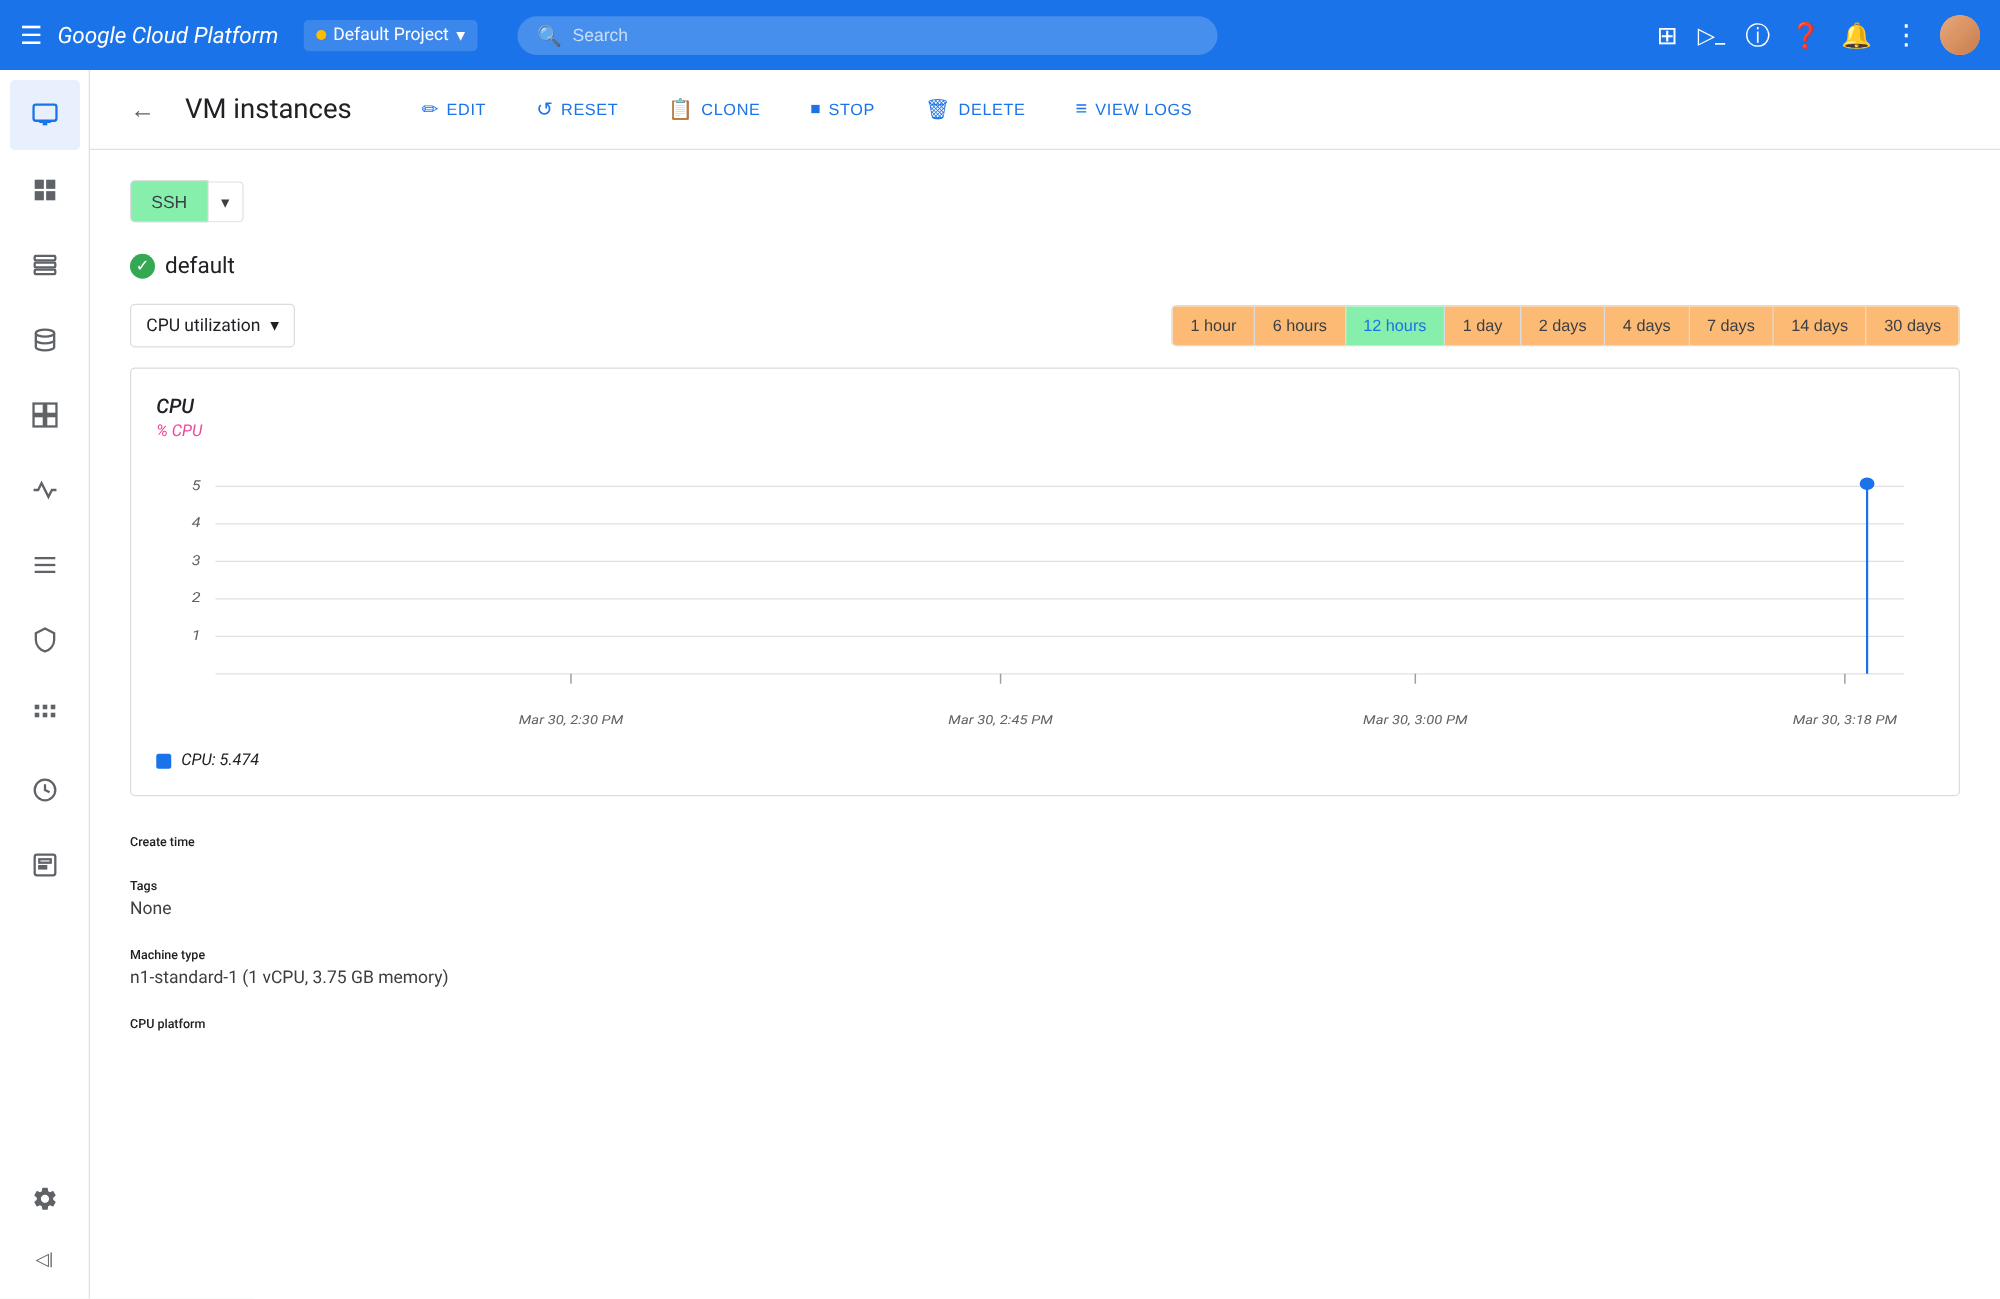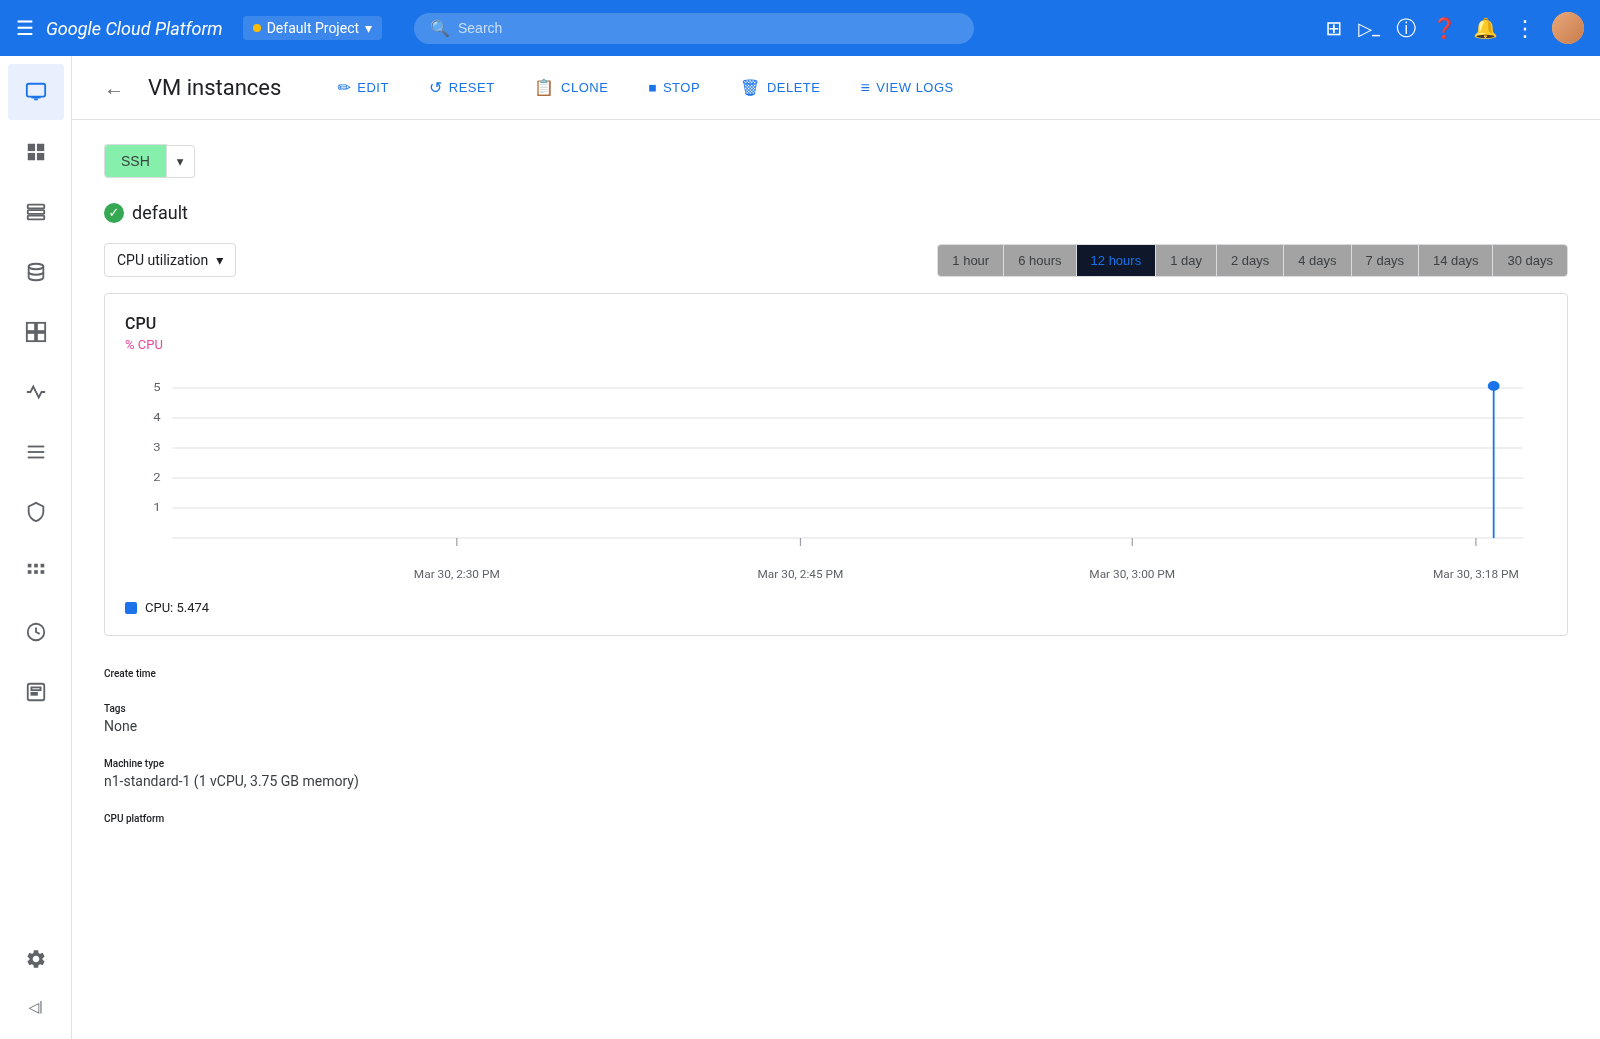--- a/index.html
+++ b/index.html
@@ -226,37 +226,38 @@
       text-align: center;
     }
     .time-range-btns {
       display: flex;
       border: 1px solid #dadce0;
       border-radius: 4px;
       overflow: hidden;
     }
     .time-btn {
       padding: 8px 14px;
-      background: #a3a3a3;
+      background: #fdba74;
       border: none;
       border-right: 1px solid #dadce0;
       cursor: pointer;
       font-size: 13px;
       color: #3c4043;
     }
     .time-btn:last-child { border-right: none; }
-    .time-btn.active { background: #0f172a; color: #1a73e8; font-weight: 500; }
+    .time-btn.active { background: #86efac; color: #1a73e8; font-weight: 500; }
 
     
     .chart-box {
       border: 1px solid #dadce0;
       border-radius: 4px;
       padding: 20px;
       margin-bottom: 32px;
       background: #fff;
+      font-style: italic;
     }
     .chart-title { font-size: 16px; font-weight: 500; margin-bottom: 4px; }
     .chart-subtitle { font-size: 13px; color: #ec4899; margin-bottom: 16px; }
 
     .chart-area {
       position: relative;
       height: 220px;
     }
     .chart-svg { width: 100%; height: 100%; }
 

